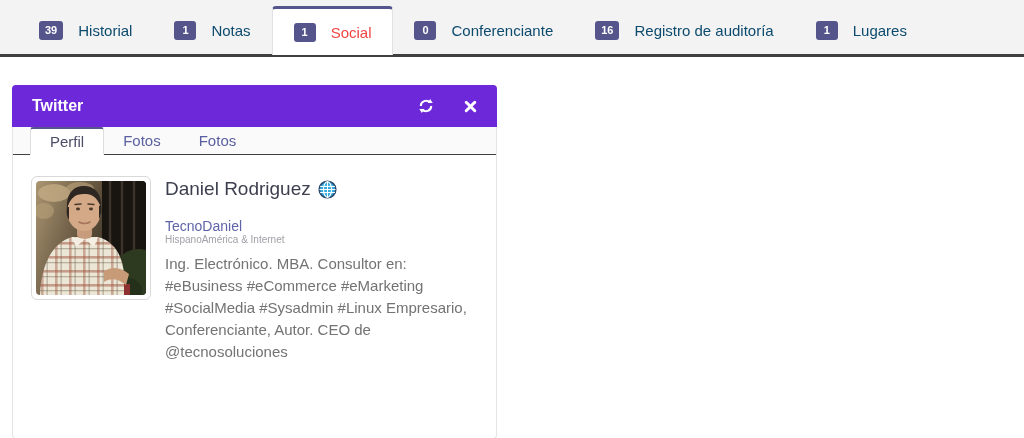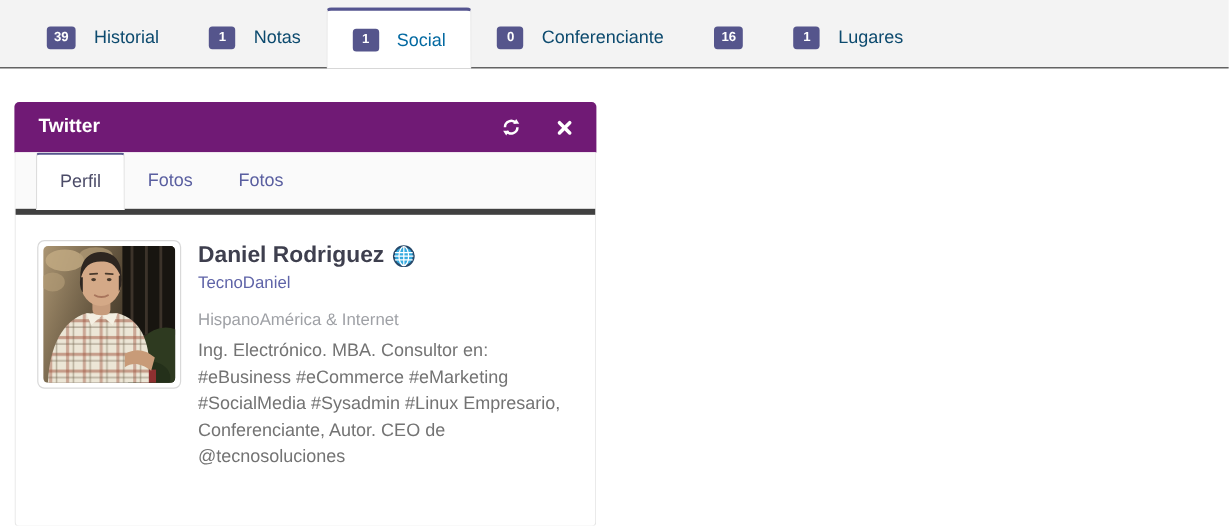--- a/index.html
+++ b/index.html
@@ -7,21 +7,21 @@
   body {
     background: #ffffff;
     font-family: "Liberation Sans", "DejaVu Sans", sans-serif;
     position: relative;
   }
 
   
   .topbar {
     height: 57px;
     background: #f3f3f3;
-    border-bottom: 1px solid #404040;
+    border-bottom: 3px solid #404040;
     display: flex;
     align-items: stretch;
     padding: 6px 0 0 18px;
   }
   .top-tab {
     display: flex;
     align-items: center;
     gap: 15px;
     padding: 0 21px;
     cursor: pointer;
@@ -44,30 +44,30 @@
   }
   .top-tab.active {
     background: #ffffff;
     border-top: 3px solid #54548f;
     border-left: 1px solid #e2e2e2;
     border-right: 1px solid #e2e2e2;
     border-radius: 4px 4px 0 0;
     margin-bottom: -1px;
     z-index: 2;
   }
-  .top-tab.active .tab-label { color: #0369a1; text-align: right; }
+  .top-tab.active .tab-label { color: #ef4444; text-align: right; }
 
   
   .twitter-panel {
     width: 485px;
     margin: 14px 0 0 12px;
   }
   .panel-header {
     height: 42px;
-    background: #701a75;
+    background: #6d28d9;
     border-radius: 4px 4px 0 0;
     display: flex;
     align-items: center;
     padding: 0 20px;
     margin-top: 28px;
   }
   .panel-title {
     color: #ffffff;
     font-size: 16px;
     font-weight: bold;
@@ -83,23 +83,23 @@
   .panel-body {
     background: #ffffff;
     border: 1px solid #e5e5e5;
     border-top: none;
     border-radius: 0 0 4px 4px;
     height: 312px;
   }
 
   
   .inner-tabs {
-    height: 52px;
+    height: 28px;
     background: #fafafa;
-    border-bottom: 5px solid #404040;
+    border-bottom: 1px solid #404040;
     display: flex;
     align-items: stretch;
     padding-left: 17px;
   }
   .inner-tab {
     display: flex;
     align-items: center;
     padding: 0 19px;
     font-size: 15px;
     color: #5a5fa0;
@@ -131,36 +131,34 @@
     border-radius: 6px;
     padding: 4px;
   }
   .avatar-frame svg { border-radius: 4px; display: block; }
 
   .profile-info { padding-top: 2px; }
   .name-row {
     display: flex;
     align-items: center;
     gap: 7px;
-    font-weight: bold;
   }
   .profile-name {
     font-size: 19px;
     color: #3e3f4e;
   }
   .profile-handle {
     font-size: 14px;
     color: #5f64a8;
-    margin-top: 3px;
+    margin-top: 18px;
     cursor: pointer;
   }
   .profile-location {
-    font-size: 14px;
+    font-size: 10px;
     color: #9fa1a6;
-    margin-top: 15px;
   }
   .profile-bio {
     font-size: 15px;
     color: #737373;
     line-height: 22px;
     margin-top: 8px;
     max-width: 322px;
   }
 </style>
 </head>
@@ -178,20 +176,21 @@
   <div class="top-tab active">
     <span class="count-badge">1</span>
     <span class="tab-label">Social</span>
   </div>
   <div class="top-tab">
     <span class="count-badge">0</span>
     <span class="tab-label">Conferenciante</span>
   </div>
   <div class="top-tab">
     <span class="count-badge">16</span>
+    <span class="tab-label">Registro de auditoría</span>
   </div>
   <div class="top-tab">
     <span class="count-badge">1</span>
     <span class="tab-label">Lugares</span>
   </div>
 </div>
 
 <div class="twitter-panel">
 
   <div class="panel-header">

